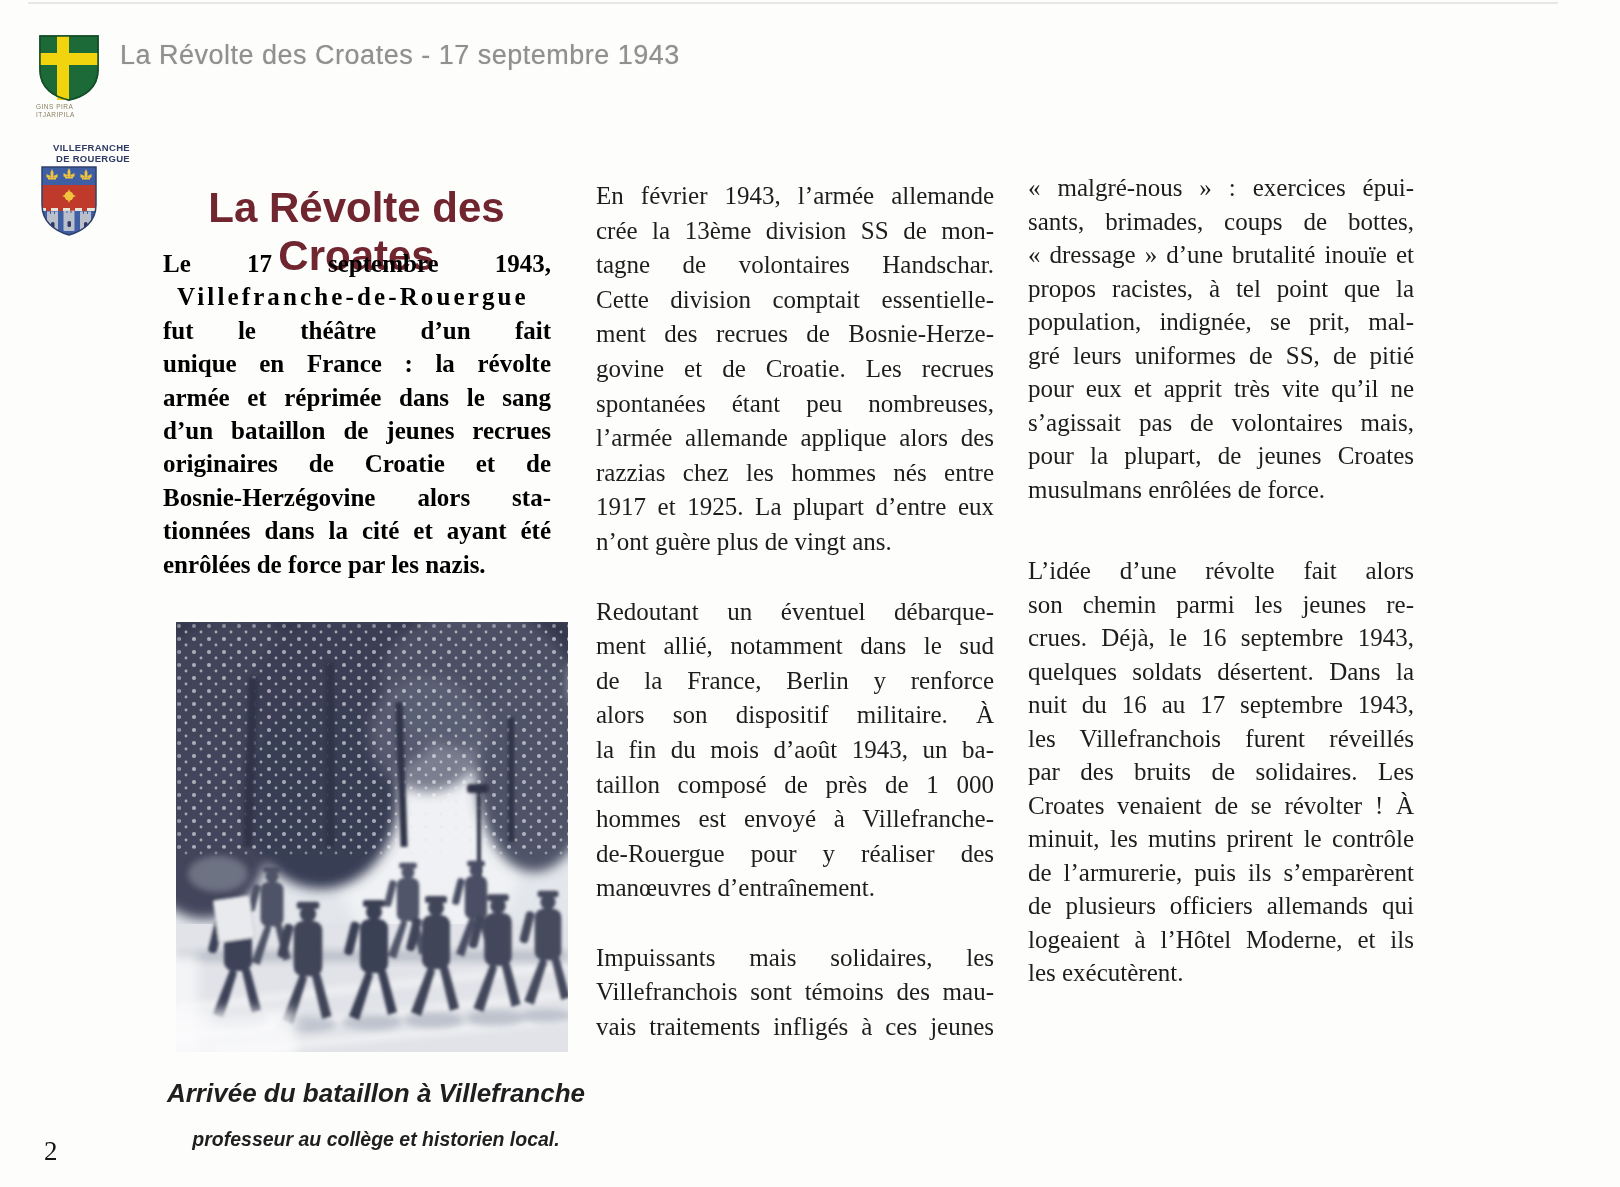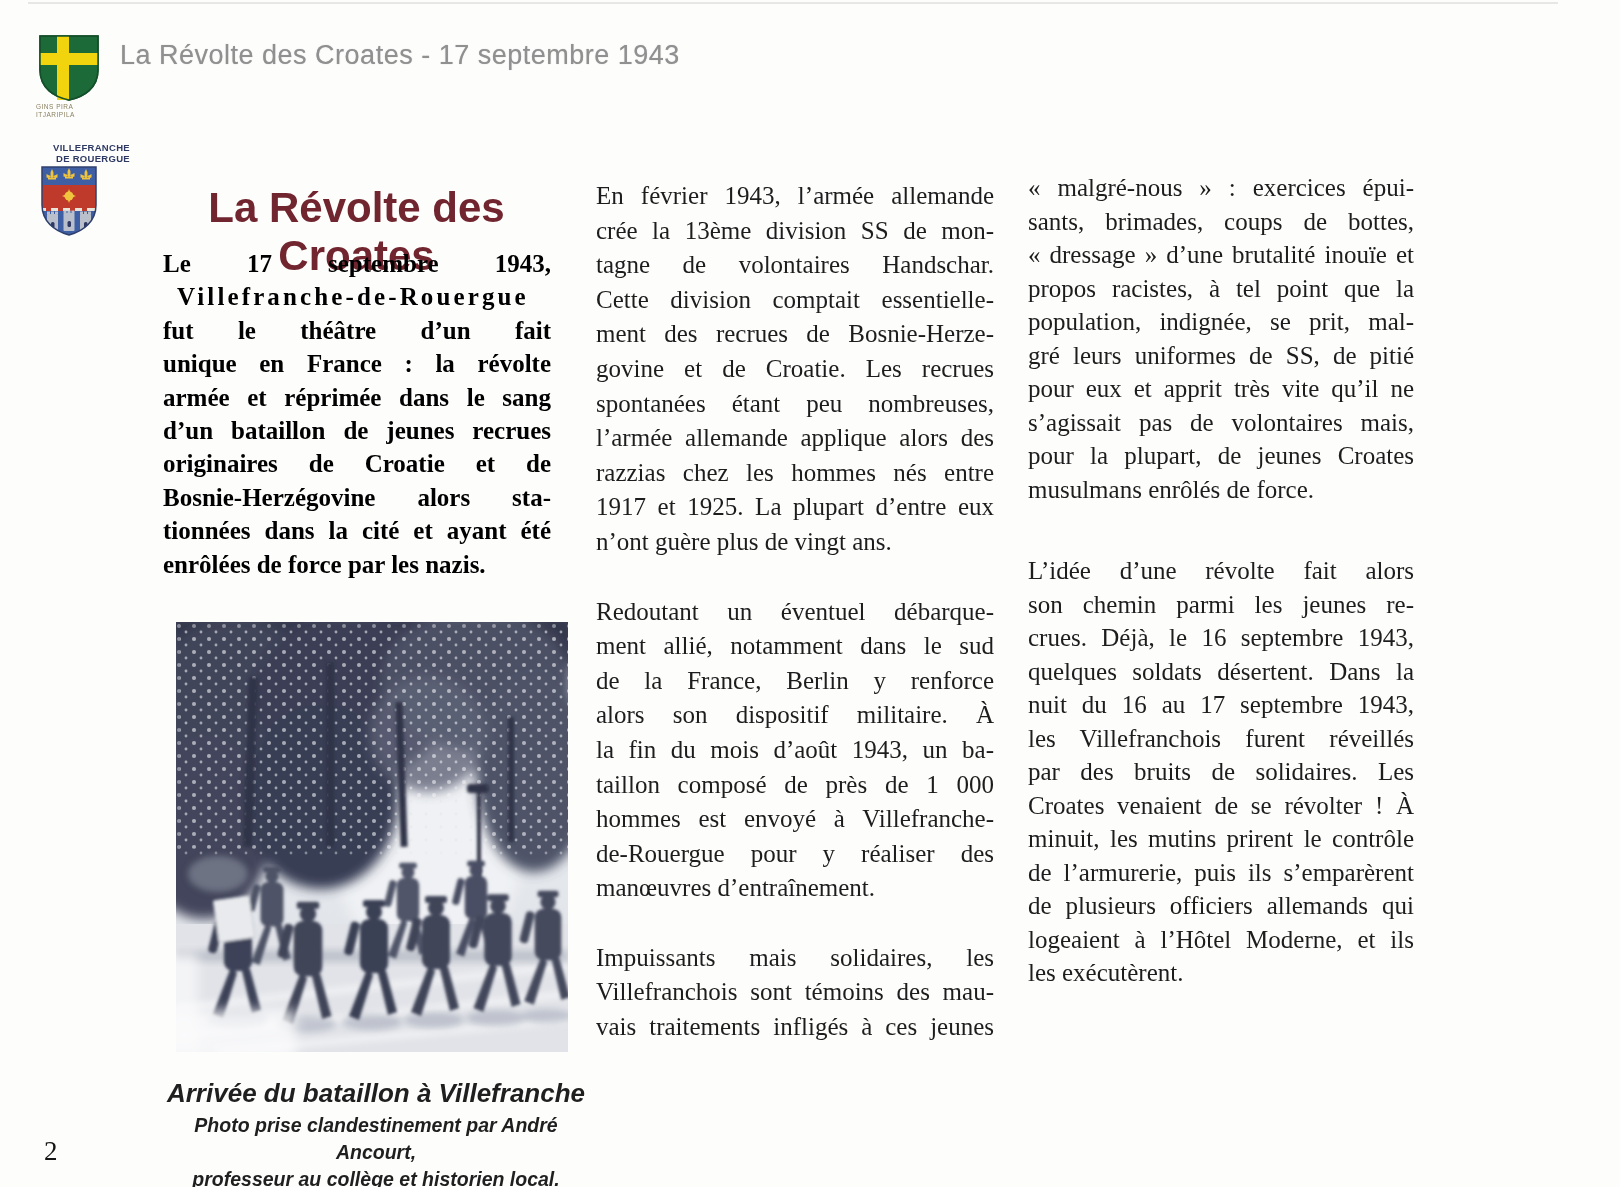--- a/index.html
+++ b/index.html
@@ -67,21 +67,21 @@
   
   .photo-frame{left:176px;top:622px;width:392px;height:430px;}
   .photo-frame svg{display:block;}
 
   .photo-caption{
     left:156px;top:1078px;width:440px;
     text-align:center;
     font-family:"Liberation Sans",sans-serif;
     font-style:italic;color:#1f1f1f;
   }
-  .photo-caption .cap1{font-size:26px;font-weight:600;margin-bottom:3px;}
+  .photo-caption .cap1{font-size:26px;font-weight:600;margin-bottom:17px;}
   .photo-caption .cap2{font-size:19.5px;font-weight:bold;line-height:27px;}
 
   .page-number{left:44px;top:1136px;font-size:27px;color:#141414;}
 </style>
 </head>
 <body>
 
 <div class="abs top-hairline"></div>
 
 <div class="abs logo1">
@@ -256,21 +256,20 @@
     </g>
 
     <rect x="-10" y="388" width="130" height="50" fill="#ffffff" opacity=".8" filter="url(#b6)"></rect>
     <rect x="-12" y="330" width="34" height="100" fill="#ffffff" opacity=".7" filter="url(#b6)"></rect>
     <rect width="392" height="430" fill="#aeb6c6" opacity=".05"></rect>
   </svg>
 </div>
 
 <div class="abs photo-caption">
   <div class="cap1">Arrivée du bataillon à Villefranche</div>
-  <div class="cap2">Photo prise clandestinement par André Ancourt,</div>
   <div class="cap2">professeur au collège et historien local.</div>
 </div>
 
 <div class="abs col col2">
   <div class="para">
       <div class="jline">En février 1943, l’armée allemande</div>
       <div class="jline">crée la 13ème division SS de mon-</div>
       <div class="jline">tagne de volontaires Handschar.</div>
       <div class="jline">Cette division comptait essentielle-</div>
       <div class="jline">ment des recrues de Bosnie-Herze-</div>
@@ -303,21 +302,21 @@
   <div class="para">
       <div class="jline">« malgré-nous » : exercices épui-</div>
       <div class="jline">sants, brimades, coups de bottes,</div>
       <div class="jline">« dressage » d’une brutalité inouïe et</div>
       <div class="jline">propos racistes, à tel point que la</div>
       <div class="jline">population, indignée, se prit, mal-</div>
       <div class="jline">gré leurs uniformes de SS, de pitié</div>
       <div class="jline">pour eux et apprit très vite qu’il ne</div>
       <div class="jline">s’agissait pas de volontaires mais,</div>
       <div class="jline">pour la plupart, de jeunes Croates</div>
-      <div class="jline endline">musulmans enrôlés de force.</div>
+      <div class="jline endline">musulmans enrôlées de force.</div>
     </div>
   <div class="para">
       <div class="jline">L’idée d’une révolte fait alors</div>
       <div class="jline">son chemin parmi les jeunes re-</div>
       <div class="jline">crues. Déjà, le 16 septembre 1943,</div>
       <div class="jline">quelques soldats désertent. Dans la</div>
       <div class="jline">nuit du 16 au 17 septembre 1943,</div>
       <div class="jline">les Villefranchois furent réveillés</div>
       <div class="jline">par des bruits de solidaires. Les</div>
       <div class="jline">Croates venaient de se révolter ! À</div>

